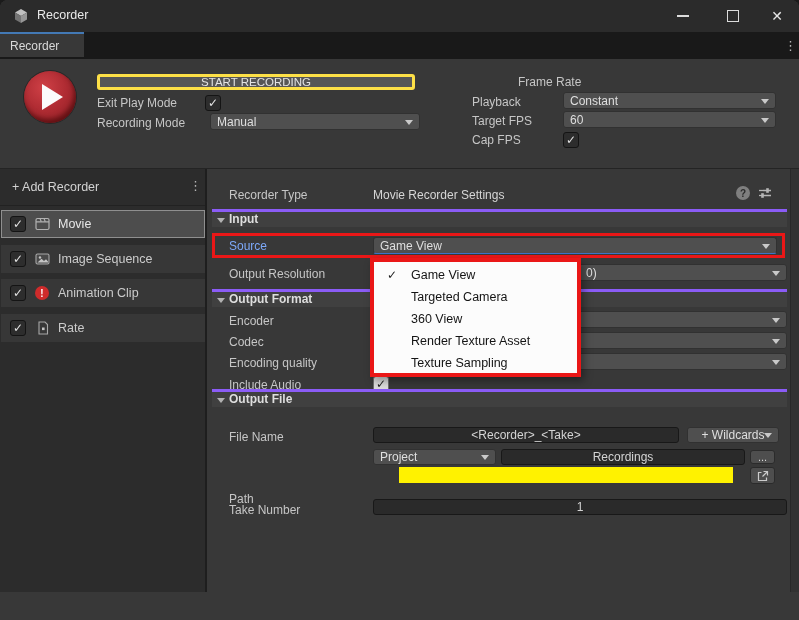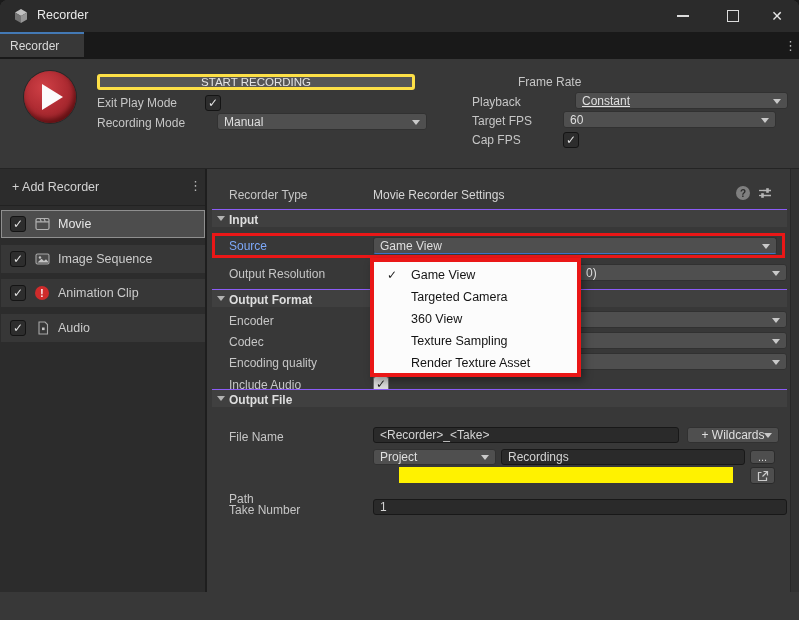--- a/index.html
+++ b/index.html
@@ -29,42 +29,42 @@
     box-shadow:inset -2px -4px 5px rgba(50,0,0,.55), 0 0 0 1px rgba(0,0,0,.3);}
   .playicon .tri{position:absolute;left:18px;top:13px;width:0;height:0;
     border-top:13px solid transparent;border-bottom:13px solid transparent;border-left:21px solid #fbfbfb;}
   .btn{position:absolute;background:#565656;border:3px solid #fde047;border-radius:3px;color:#e3e3e3;
     display:flex;align-items:center;justify-content:center;font-size:11.5px;box-sizing:border-box;}
   .dd{position:absolute;background:#4f4f4f;border:1px solid #313131;border-radius:3px;color:#dfdfdf;
     font-size:12px;display:flex;align-items:center;padding:0 6px;box-sizing:border-box;overflow:hidden;white-space:nowrap;}
   .dd .arrow{position:absolute;right:6px;top:50%;margin-top:-2px;width:0;height:0;
     border-left:4px solid transparent;border-right:4px solid transparent;border-top:5px solid #c9c9c9;}
   .tfield{position:absolute;background:#2a2a2a;border:1px solid #181818;border-radius:3px;color:#d4d4d4;
-    font-size:12px;display:flex;align-items:center;padding:0 6px;box-sizing:border-box;overflow:hidden;white-space:nowrap;}
+    font-size:12px;display:flex;align-items:center;padding:0 6px;box-sizing:border-box;overflow:hidden;white-space:nowrap;justify-content:center;}
   .cbx{position:absolute;width:14px;height:14px;background:#2d2d2d;border:1px solid #141414;border-radius:3px;box-sizing:content-box;}
   .cbx.checked::after{content:"✓";position:absolute;left:2px;top:0px;color:#e4e4e4;font-size:12px;font-weight:bold;line-height:14px;}
   .cbx.light{background:#dcdcdc;border-color:#6e6e6e;}
   .cbx.light.checked::after{color:#1d1d1d;}
   
   .leftpanel{position:absolute;left:0;top:169px;width:206px;height:423px;background:#2c2c2c;border-right:1px solid #1e1e1e;box-sizing:border-box;}
   .lp-header{position:absolute;left:0;top:0;width:205px;height:36px;border-bottom:1px solid #222;}
   .lp-title{position:absolute;left:12px;top:11px;color:#d2d2d2;font-size:12.5px;}
   .rec-row{position:absolute;left:1px;width:204px;height:28px;background:#373737;}
   .rec-row.selected{background:#4d4d4d;outline:1px solid #8f8f8f;outline-offset:-1px;}
   .rec-row .cbx{left:9px;top:6px;}
   .rec-row .ricon{position:absolute;left:34px;top:7px;width:15px;height:14px;}
   .rec-label{position:absolute;left:57px;top:7px;color:#cbcbcb;font-size:12.5px;white-space:nowrap;}
   .rec-row.selected .rec-label{color:#e6e6e6;}
   .warn{position:absolute;left:34px;top:7px;width:14px;height:14px;border-radius:50%;background:#cf2b2b;
     color:#fff;font-size:10px;font-weight:bold;display:flex;align-items:center;justify-content:center;}
   
   .inspector{position:absolute;left:206px;top:169px;width:593px;height:423px;background:#383838;border-left:1px solid #1e1e1e;box-sizing:border-box;}
   .scrolltrack{position:absolute;left:583px;top:0;width:10px;height:423px;background:#323232;border-left:1px solid#282828;box-sizing:border-box;}
-  .section-hdr{position:absolute;left:5px;width:575px;height:18px;background:#404040;border-top:1px solid #8b5cf6;
-    display:flex;align-items:flex-end;color:#dedede;font-weight:bold;font-size:12px;padding-left:17px;box-sizing:border-box;}
+  .section-hdr{position:absolute;left:5px;width:575px;height:18px;background:#404040;border-top:3px solid #8b5cf6;
+    display:flex;align-items:flex-start;color:#dedede;font-weight:bold;font-size:12px;padding-left:17px;box-sizing:border-box;}
   .section-hdr .tri{position:absolute;left:5px;top:6px;width:0;height:0;
     border-left:4px solid transparent;border-right:4px solid transparent;border-top:5px solid #b2b2b2;}
   .helpicon{position:absolute;width:14px;height:14px;border-radius:50%;background:#7f7f7f;color:#2b2b2b;
     font-size:10px;font-weight:bold;display:flex;align-items:center;justify-content:center;}
   .redbox{position:absolute;left:5px;top:64px;width:573px;height:25px;border:3px solid #ea1717;box-sizing:border-box;z-index:5;}
   .bluelabel{position:absolute;left:14px;top:3px;color:#7ca8f8;font-size:12px;}
   .srcdd{left:158px;top:1px;width:404px;height:17px;border-bottom:1px solid #3c74c8;}
   
   .menu{position:absolute;left:163px;top:89px;width:211px;height:119px;background:#fcfcfc;
     border:4px solid #ea1717;box-sizing:border-box;z-index:10;box-shadow:3px 4px 8px rgba(0,0,0,.35);padding-top:2px;}
@@ -111,28 +111,28 @@
   <div class="toolbar">
     <div class="playicon">
         <div class="tri"></div>
       </div>
     <div class="btn" style="left:97px;top:15px;width:318px;height:16px;">START RECORDING</div>
 
     <span class="label" style="left:97px;top:37px;">Exit Play Mode</span>
     <div class="cbx checked" style="left:205px;top:36px;"></div>
 
     <span class="label" style="left:97px;top:57px;">Recording Mode</span>
-    <div class="dd" style="left:217px;top:54px;width:210px;height:17px;">
+    <div class="dd" style="left:210px;top:54px;width:210px;height:17px;">
       <span>Manual</span>
       <i class="arrow"></i>
     </div>
 
     <span class="label" style="left:474px;top:16px;margin-left:44px;">Frame Rate</span>
     <span class="label" style="left:472px;top:36px;">Playback</span>
-    <div class="dd" style="left:575px;top:33px;width:213px;height:17px;text-decoration:underline;">
+    <div class="dd" style="left:563px;top:33px;width:213px;height:17px;">
       <span>Constant</span>
       <i class="arrow"></i>
     </div>
     <span class="label" style="left:472px;top:55px;">Target FPS</span>
     <div class="dd" style="left:563px;top:52px;width:213px;height:17px;">
       <span>60</span>
       <i class="arrow"></i>
     </div>
     <span class="label" style="left:472px;top:74px;">Cap FPS</span>
     <div class="cbx checked" style="left:563px;top:73px;"></div>
@@ -176,21 +176,21 @@
     </div>
 
     <div class="rec-row" style="top:145px;">
       <div class="cbx checked"></div>
       <span class="ricon" style="left:36px;">
         <svg width="12" height="14" viewBox="0 0 12 14">
           <path d="M2 1 H8 L10.5 3.5 V13 H2 Z" fill="none" stroke="#a8a8a8" stroke-width="1.1"></path>
           <rect x="5" y="6.5" width="2.6" height="2.6" fill="#c4c4c4"></rect>
         </svg>
       </span>
-      <span class="rec-label">Audio</span>
+      <span class="rec-label">Rate</span>
     </div>
   </div>
 
   <div class="inspector">
     <div class="scrolltrack"></div>
 
     <span class="label" style="left:22px;top:19px;">Recorder Type</span>
     <span class="label" style="left:166px;top:19px;color:#d6d6d6;">Movie Recorder Settings</span>
     <div class="helpicon" style="left:529px;top:17px;">?</div>
     <span class="abs" style="left:551px;top:17px;width:14px;height:14px;">
@@ -283,22 +283,22 @@
         <span class="mcheck">✓</span>
         <span>Game View</span>
       </div>
       <div class="menu-item">
         <span>Targeted Camera</span>
       </div>
       <div class="menu-item">
         <span>360 View</span>
       </div>
       <div class="menu-item">
+        <span>Render Texture Asset</span>
+      </div>
+      <div class="menu-item">
         <span>Texture Sampling</span>
       </div>
-      <div class="menu-item">
-        <span>Render Texture Asset</span>
-      </div>
     </div>
   </div>
 
 
 </div>
 
 </body></html>

